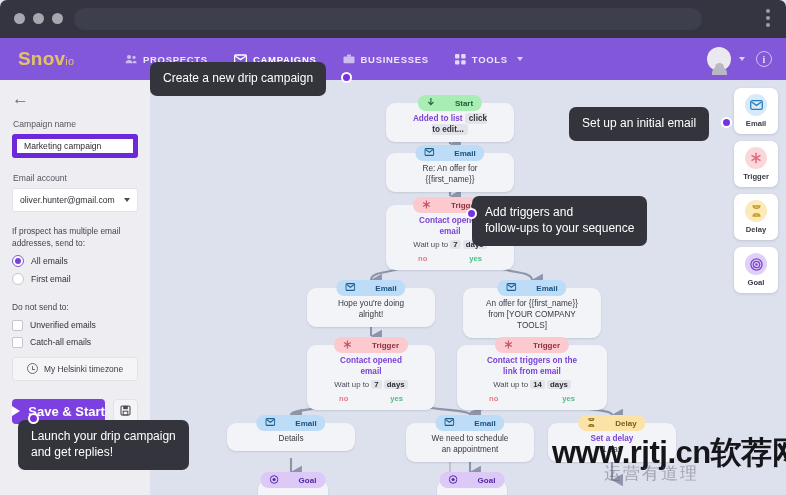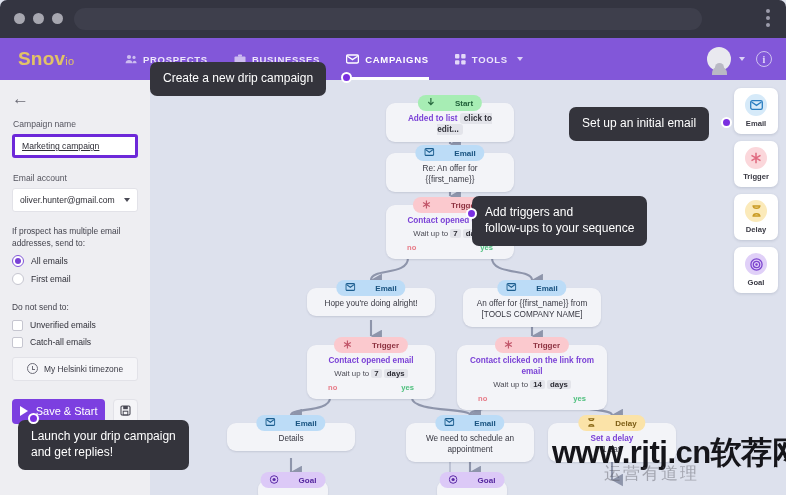--- a/index.html
+++ b/index.html
@@ -58,22 +58,22 @@
   }
 
   
   .sidebar {
     position: absolute; left: 0; top: 80px; width: 150px; height: 415px;
     background: #eeeef2; padding: 10px 12px;
   }
   .back-arrow { font-size: 17px; color: #6b6b76; margin-bottom: 12px; display: block; cursor: pointer; line-height: 1; }
   .fld-label { font-size: 8.6px; color: #55555f; margin: 0 0 5px 1px; }
   .fld-input {
-    width: 126px; height: 24px; background: #fff; border: 3px solid #6d28d9; border-radius: 3px;
-    font-size: 8.6px; color: #2d2d35; padding: 0 7px; display: flex; align-items: center; text-decoration: underline;
+    width: 126px; height: 24px; background: #fff; border: 5px solid #6d28d9; border-radius: 3px;
+    font-size: 8.6px; color: #2d2d35; padding: 0 7px; display: flex; align-items: center;
   }
   .fld-select {
     width: 126px; height: 24px; background: #fff; border: 1px solid #e2e2e8; border-radius: 3px;
     font-size: 8.6px; color: #2d2d35; padding: 0 7px; display: flex; align-items: center; justify-content: space-between;
     cursor: pointer;
   }
   .fld-select .tri { width: 0; height: 0; border-left: 3px solid transparent; border-right: 3px solid transparent; border-top: 4px solid #4a4a55; }
   .gap-a { height: 15px; } .gap-b { height: 13px; }
   .help-txt { font-size: 8.4px; color: #44444e; line-height: 1.45; margin-bottom: 6px; }
   .radio-row, .check-row { display: flex; align-items: center; gap: 7px; margin-bottom: 6px; cursor: pointer; }
@@ -91,34 +91,34 @@
   }
   .clock { width: 11px; height: 11px; border-radius: 50%; border: 1.2px solid #6d6d78; position: relative; flex: none; }
   .clock::after { content: ""; position: absolute; left: 4px; top: 2px; width: 1px; height: 3.5px; background: #6d6d78; }
   .clock::before { content: ""; position: absolute; left: 4.5px; top: 5px; width: 3px; height: 1px; background: #6d6d78; }
   .btn-row { display: flex; align-items: center; gap: 8px; margin-top: 18px; }
   .save-start {
     width: 98px; height: 25px; background: #7c3fe0; border-radius: 4px;
     display: flex; align-items: center; justify-content: center; gap: 8px; cursor: pointer;
   }
   .save-start .play { width: 0; height: 0; border-top: 5px solid transparent; border-bottom: 5px solid transparent; border-left: 8px solid #fff; }
-  .save-start span { color: #fff; font-size: 11px; font-weight: 400; }
+  .save-start span { color: #fff; font-size: 13px; font-weight: 700; }
   .save-icon-btn {
     width: 26px; height: 25px; background: #f5f5f8; border: 1px solid #e2e2e8; border-radius: 4px;
     display: flex; align-items: center; justify-content: center; cursor: pointer;
   }
 
   
   .canvas { position: absolute; left: 150px; top: 80px; width: 636px; height: 415px; background: #dde1ed; overflow: hidden; }
   .edges { position: absolute; left: 0; top: 0; }
 
   .node { position: absolute; }
   .node-body {
     background: #f3f4f8; border-radius: 9px; box-shadow: 0 1px 2px rgba(40,50,80,.14);
-    padding: 10px 12px 7px; text-align: center;
+    padding: 10px 23px 7px; text-align: center;
   }
   .node-chip {
     position: absolute; left: 50%; transform: translateX(-50%); top: -8px;
     height: 16px; border-radius: 8px; padding: 0 9px;
     display: flex; align-items: center; gap: 20px; font-size: 8px; font-weight: 700; white-space: nowrap; z-index: 3;
   }
   .chip-start { background: #a7edb4; color: #21603a; }
   .chip-email { background: #bcdcf7; color: #18527f; }
   .chip-trigger { background: #fbc9ce; color: #8d3240; }
   .chip-delay { background: #fbe3a8; color: #7b5c14; }
@@ -191,37 +191,37 @@
         <span class="ico">
           <svg width="12" height="10" viewBox="0 0 12 10">
               <circle cx="4" cy="3" r="2.1" fill="#cdbdf0"></circle>
               <circle cx="9" cy="3.4" r="1.6" fill="#cdbdf0"></circle>
               <path d="M0.6 9.2c0-2 1.6-3.1 3.4-3.1s3.4 1.1 3.4 3.1z" fill="#cdbdf0"></path>
               <path d="M7.4 9.2c0-1.6 1-2.5 2.2-2.5s2 .9 2 2.5z" fill="#cdbdf0"></path>
             </svg>
         </span>
         <span>PROSPECTS</span>
       </div>
+      <div class="navitem active">
+        <span class="ico">
+          <svg width="13" height="10" viewBox="0 0 13 10">
+              <rect x="0.6" y="1" width="11.8" height="8" rx="1.4" fill="none" stroke="#ffffff" stroke-width="1.3"></rect>
+              <path d="M1.4 2.2 6.5 5.6 11.6 2.2" fill="none" stroke="#ffffff" stroke-width="1.3"></path>
+            </svg>
+        </span>
+        <span>CAMPAIGNS</span>
+      </div>
       <div class="navitem">
         <span class="ico">
           <svg width="12" height="10" viewBox="0 0 12 10">
               <rect x="0.5" y="2.6" width="11" height="6.6" rx="1" fill="#cdbdf0"></rect>
               <rect x="4" y="0.6" width="4" height="2.2" rx=".7" fill="#cdbdf0"></rect>
             </svg>
         </span>
         <span>BUSINESSES</span>
-      </div>
-      <div class="navitem active">
-        <span class="ico">
-          <svg width="13" height="10" viewBox="0 0 13 10">
-              <rect x="0.6" y="1" width="11.8" height="8" rx="1.4" fill="none" stroke="#ffffff" stroke-width="1.3"></rect>
-              <path d="M1.4 2.2 6.5 5.6 11.6 2.2" fill="none" stroke="#ffffff" stroke-width="1.3"></path>
-            </svg>
-        </span>
-        <span>CAMPAIGNS</span>
       </div>
       <div class="navitem">
         <span class="ico">
           <svg width="11" height="11" viewBox="0 0 11 11">
               <rect x="0" y="0" width="4.4" height="4.4" rx="1" fill="#e3d9f8"></rect>
               <rect x="6.2" y="0" width="4.4" height="4.4" rx="1" fill="#e3d9f8"></rect>
               <rect x="0" y="6.2" width="4.4" height="4.4" rx="1" fill="#e3d9f8"></rect>
               <rect x="6.2" y="6.2" width="4.4" height="4.4" rx="1" fill="#e3d9f8"></rect>
             </svg>
         </span>
@@ -401,21 +401,21 @@
       <div class="node-chip chip-email">
         <span>
           <svg width="10" height="8" viewBox="0 0 10 8">
               <rect x=".6" y=".6" width="8.8" height="6.8" rx="1.2" fill="none" stroke="#1b5d8e" stroke-width="1.1"></rect>
               <path d="M1.3 1.6 5 4.3 8.7 1.6" fill="none" stroke="#1b5d8e" stroke-width="1.1"></path>
             </svg>
         </span>
         <span>Email</span>
       </div>
       <div class="node-body">
-        <div class="node-txt">An offer for {{first_name}} from [TOOLS COMPANY NAME]</div>
+        <div class="node-txt">An offer for {{first_name}} from [YOUR COMPANY TOOLS]</div>
       </div>
     </div>
 
     <div class="node" style="left:157px;top:265px;width:128px">
       <div class="node-chip chip-trigger">
         <span>
           <svg width="9" height="9" viewBox="0 0 9 9">
               <path d="M4.5.6v7.8M1.1 2.5l6.8 4M7.9 2.5l-6.8 4" stroke="#c2566a" stroke-width="1.2"></path>
             </svg>
         </span>
@@ -438,21 +438,21 @@
     <div class="node" style="left:307px;top:265px;width:150px">
       <div class="node-chip chip-trigger">
         <span>
           <svg width="9" height="9" viewBox="0 0 9 9">
               <path d="M4.5.6v7.8M1.1 2.5l6.8 4M7.9 2.5l-6.8 4" stroke="#c2566a" stroke-width="1.2"></path>
             </svg>
         </span>
         <span>Trigger</span>
       </div>
       <div class="node-body">
-        <div class="node-txt node-link">Contact clicked on the link from email</div>
+        <div class="node-txt node-link">Contact triggers on the link from email</div>
         <div class="wait-row">
           <span>Wait up to</span>
           <span class="wait-num">14</span>
           <span class="wait-num">days</span>
         </div>
         <div class="yn">
           <span class="no">no</span>
           <span class="yes">yes</span>
         </div>
       </div>

